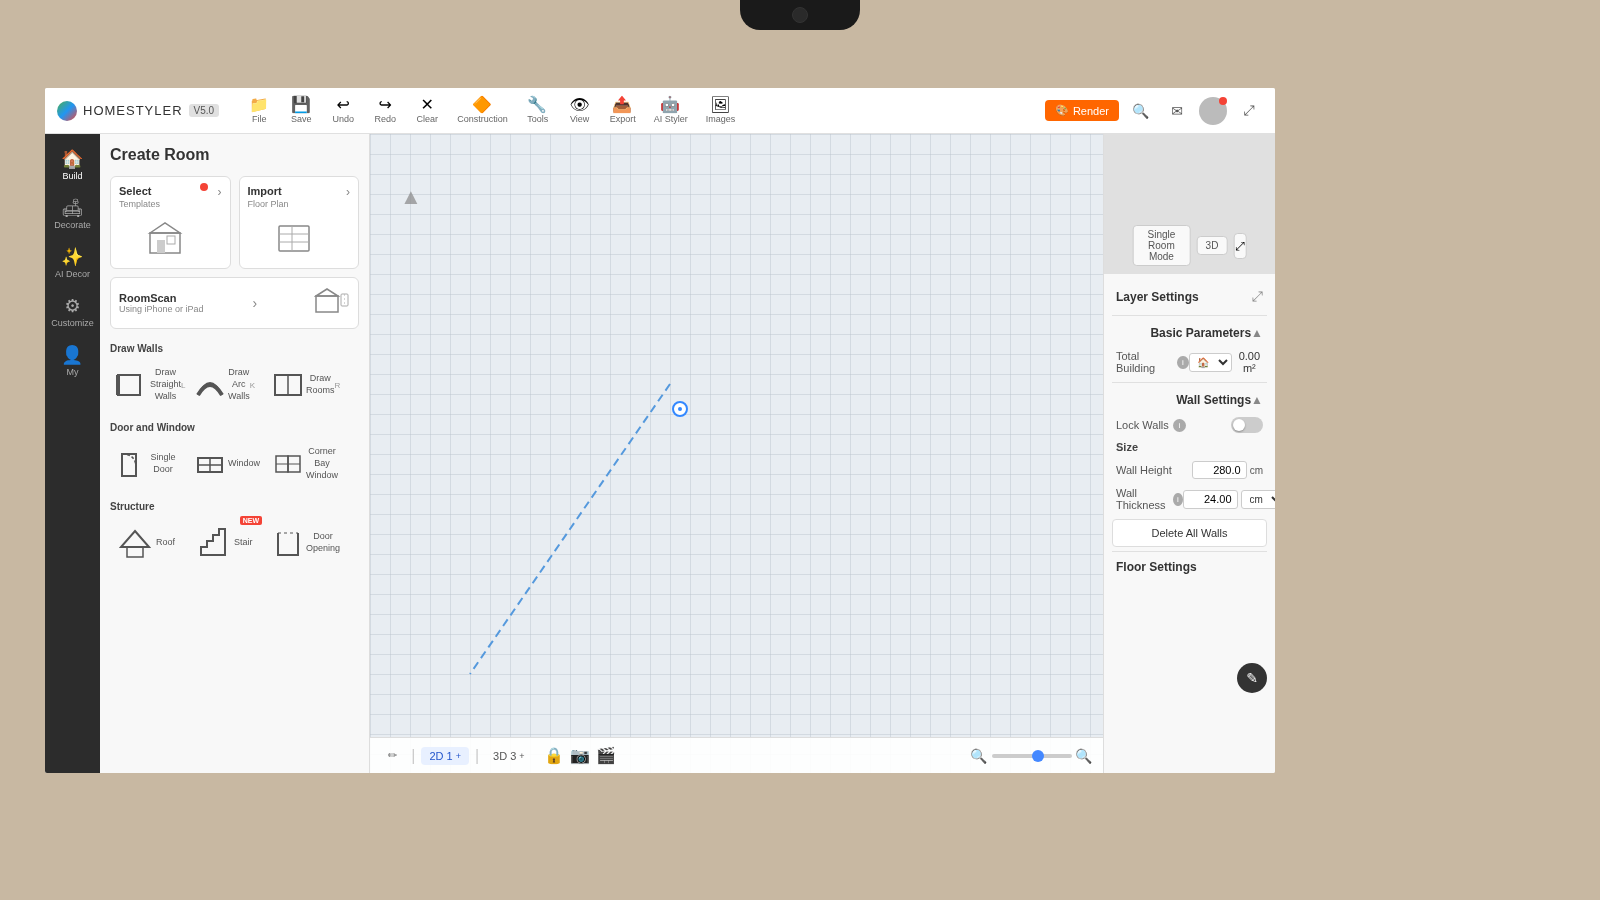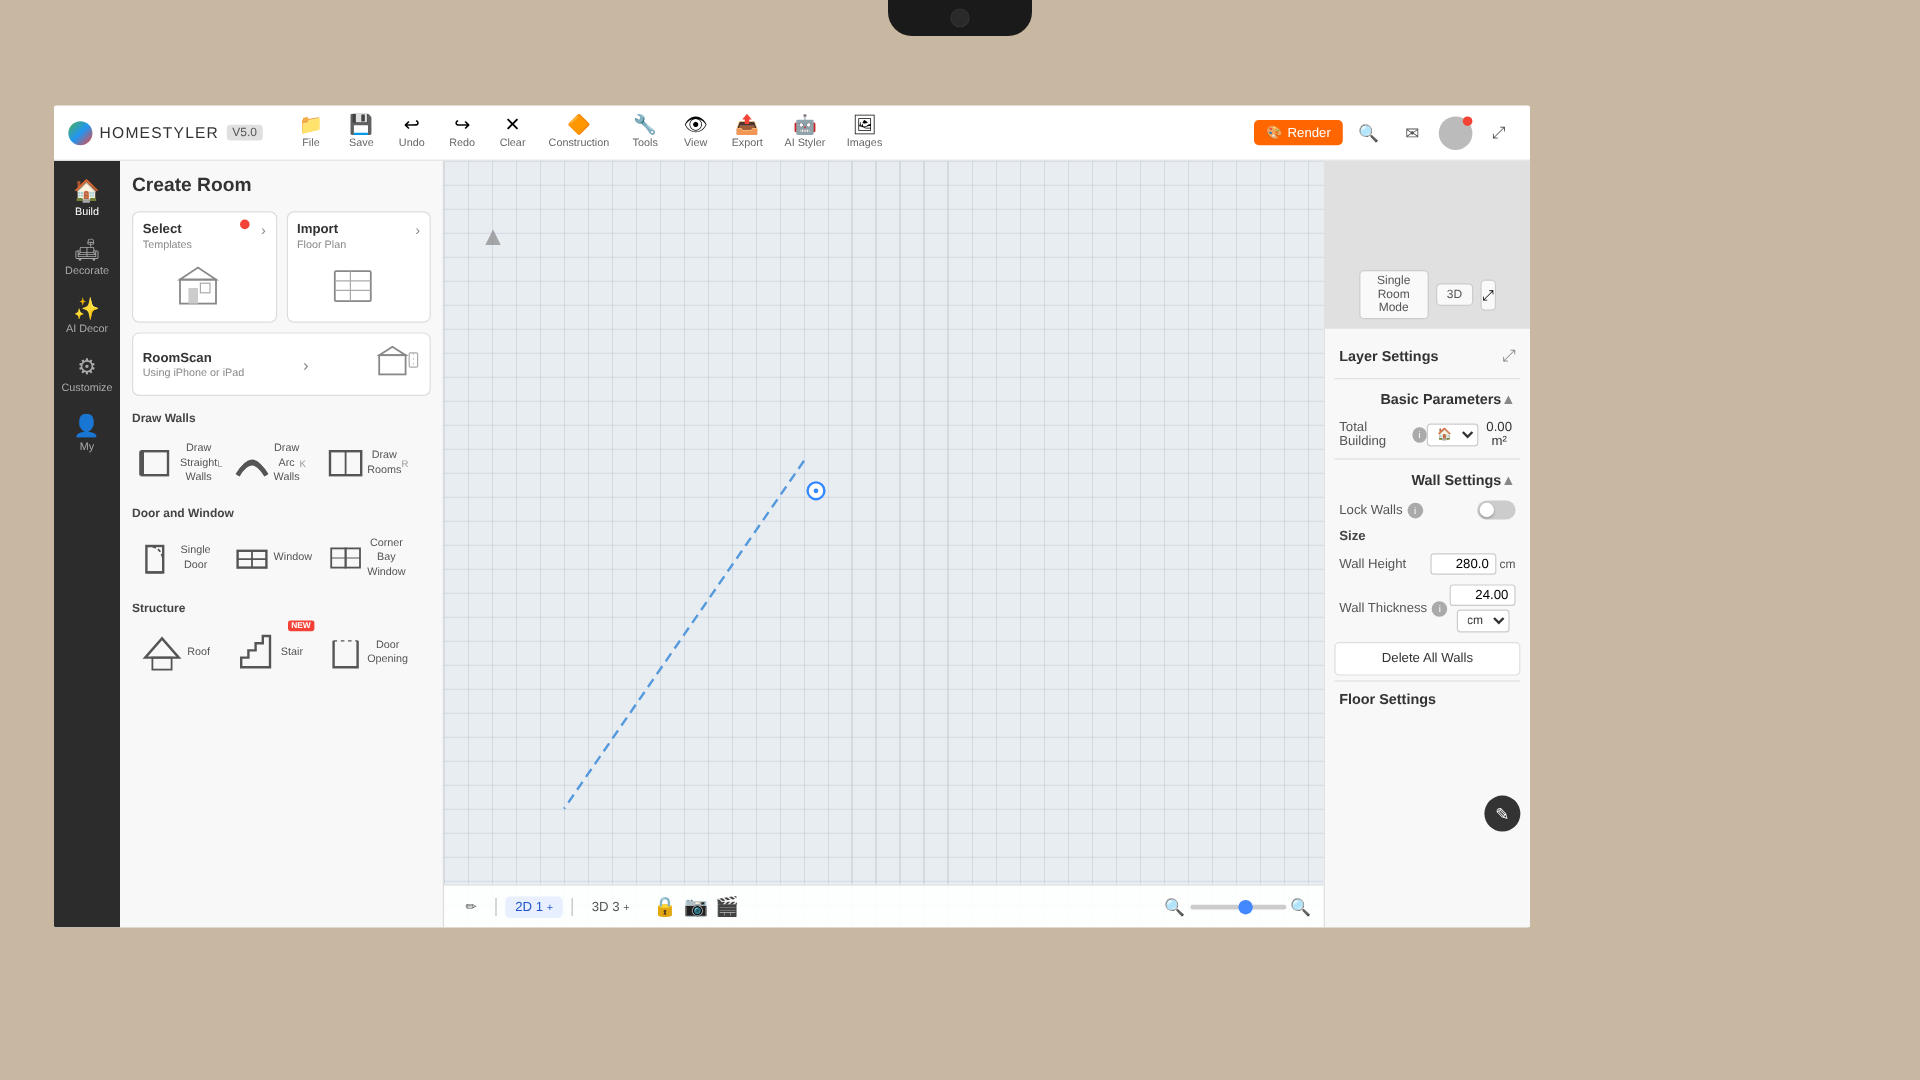--- a/index.html
+++ b/index.html
@@ -892,21 +892,21 @@
                 <span style="font-size:10px;color:#555;">cm</span>
               </div>
             </div>
 
             
             <div class="rs-row">
               <span class="rs-label">
                 Wall Thickness
                 <span class="info-icon">i</span>
               </span>
-              <div style="display:flex;align-items:center;gap:3px;flex-direction:column;">
+              <div style="display:flex;gap:3px;">
                 <input class="rs-input" type="text" value="24.00" style="">
                 <select class="rs-select">
                   <option>cm</option>
                 </select>
               </div>
             </div>
 
             
             <button class="delete-btn">Delete All Walls</button>
           </div>

